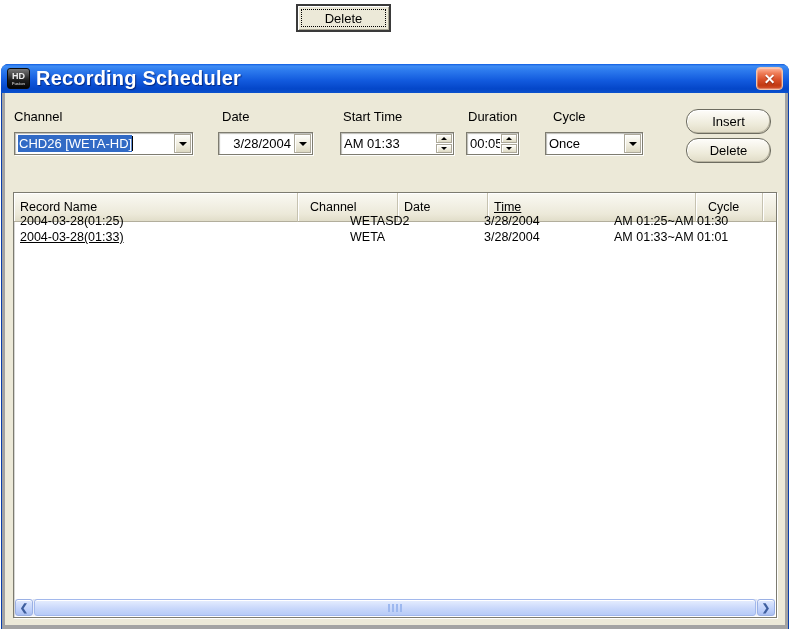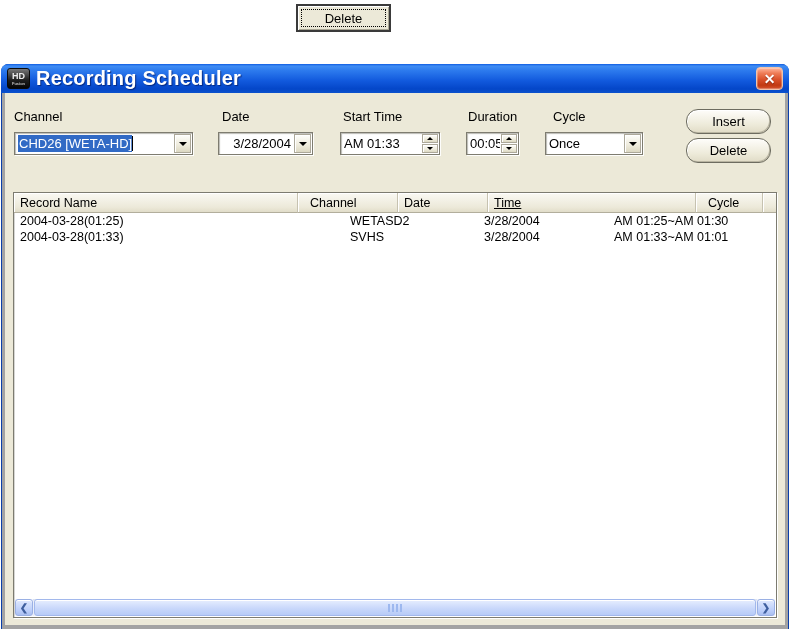--- a/index.html
+++ b/index.html
@@ -108,21 +108,21 @@
 
   
   .listview{
     position:absolute;left:8px;top:99px;width:764px;height:426px;box-sizing:border-box;
     background:#fff;border:1px solid #7c7b70;
     box-shadow:inset 1px 1px 0 rgba(90,90,80,.25), 1px 1px 0 #ffffff;
     overflow:hidden;
   }
   .lv-header{display:flex;height:20px;}
   .lv-hcell{
-    box-sizing:border-box;height:20px;flex:0 0 auto;
+    box-sizing:border-box;height:29px;flex:0 0 auto;
     background:linear-gradient(180deg,#faf9f3,#ece9d9 75%,#e1ddc9);
     border-right:1px solid #c6c2b0;border-bottom:1px solid #b2ae9c;
     box-shadow:inset 1px 1px 0 #fff;
     display:flex;align-items:center;padding:0 6px;
     font-size:12.5px;color:#000;white-space:nowrap;overflow:hidden;
   }
   .lv-hcell.fill{flex:1 1 auto;border-right:none;}
   .lv-row{display:flex;height:16px;align-items:center;font-size:12.5px;color:#000;gap:40px;}
   .lv-cell{box-sizing:border-box;flex:0 0 auto;padding:0 6px;white-space:nowrap;overflow:hidden;}
   .pad12{padding-left:12px;}
@@ -190,21 +190,21 @@
       </div>
     </div>
 
     <div class="sunken" style="left:213px;width:95px;">
       <div class="field right">3/28/2004</div>
       <div class="combo-btn">
         <span class="tri-down"></span>
       </div>
     </div>
 
-    <div class="sunken" style="left:335px;width:100px;">
+    <div class="sunken" style="left:335px;width:114px;">
       <div class="field">AM 01:33</div>
       <div class="spin-box">
         <div class="spin-half">
             <span class="tri-up-s"></span>
           </div>
         <div class="spin-half">
             <span class="tri-down-s"></span>
           </div>
       </div>
     </div>
@@ -243,22 +243,22 @@
 
       <div class="lv-row">
         <div class="lv-cell" style="width:284px;">2004-03-28(01:25)</div>
         <div class="lv-cell pad12" style="width:100px;">WETASD2</div>
         <div class="lv-cell" style="width:90px;">3/28/2004</div>
         <div class="lv-cell" style="width:208px;">AM 01:25~AM 01:30</div>
         <div class="lv-cell pad12" style="width:67px;">Once</div>
       </div>
 
       <div class="lv-row">
-        <div class="lv-cell" style="width:284px;">2004-03-28(01:33)</div>
-        <div class="lv-cell pad12" style="width:100px;">SVHS</div>
+        <div class="lv-cell" style="width:284px;text-decoration:underline;">2004-03-28(01:33)</div>
+        <div class="lv-cell pad12" style="width:100px;">WETA</div>
         <div class="lv-cell" style="width:90px;">3/28/2004</div>
         <div class="lv-cell" style="width:208px;">AM 01:33~AM 01:01</div>
         <div class="lv-cell pad12" style="width:67px;">Once</div>
       </div>
 
       <div class="hscroll">
         <div class="sb-btn">
           <span>❮</span>
         </div>
         <div class="sb-track">

